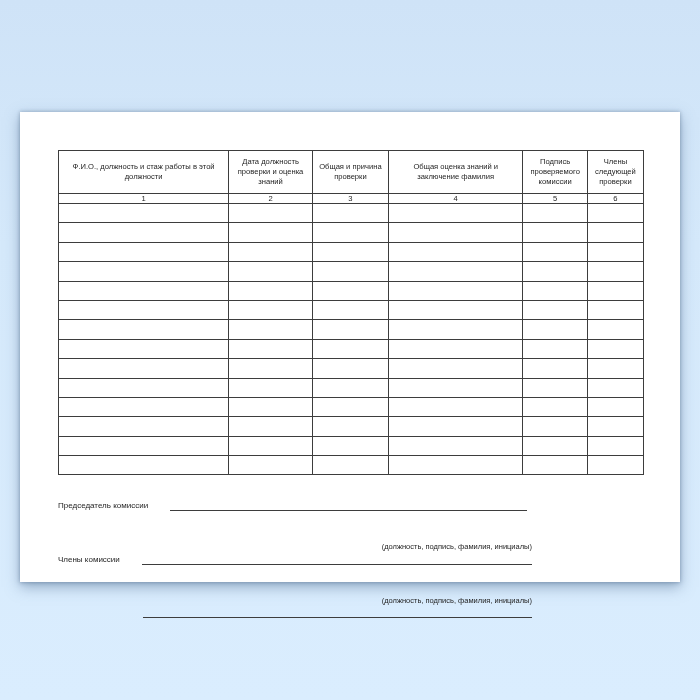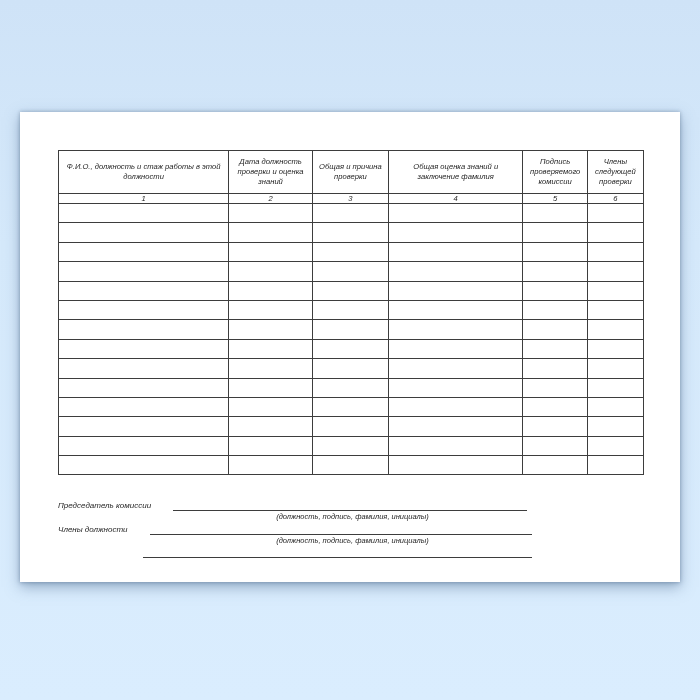--- a/index.html
+++ b/index.html
@@ -8,21 +8,20 @@
     width: 700px;
     height: 700px;
     overflow: hidden;
     font-family: "Liberation Sans", "DejaVu Sans", sans-serif;
   }
   .bg {
     position: relative;
     width: 700px;
     height: 700px;
     background: linear-gradient(180deg, #cfe3f7 0%, #d5e9fb 35%, #daedfe 100%);
-    font-style: italic;
   }
   .page {
     position: absolute;
     left: 20px;
     top: 112px;
     width: 660px;
     height: 470px;
     background: #ffffff;
     box-shadow: 0 5px 13px rgba(80, 110, 145, 0.50),
                 0 1px 4px rgba(95, 120, 150, 0.45),
@@ -82,22 +81,23 @@
   .sig-line {
     flex: 1;
     border-bottom: 1px solid #3d3d3d;
     height: 1px;
   }
   .sig-line.short { margin-right: 5px; }
   .sig-caption {
     font-size: 7.5px;
     height: 11px;
     line-height: 11px;
-    text-align: center;
+    text-align: right;
     padding-left: 115px;
+    margin-top: 30px;
   }
   .sig-line3 {
     margin-left: 85px;
     height: 11px;
     border-bottom: 1px solid #3d3d3d;
   }
 </style>
 </head>
 <body>
 
@@ -247,21 +247,21 @@
         </tbody>
     </table>
 
     <div class="sig">
       <div class="sig-row">
         <span class="sig-label">Председатель комиссии</span>
         <span class="sig-line short"></span>
       </div>
       <div class="sig-caption">(должность, подпись, фамилия, инициалы)</div>
       <div class="sig-row">
-        <span class="sig-label">Члены должности</span>
+        <span class="sig-label">Члены комиссии</span>
         <span class="sig-line"></span>
       </div>
       <div class="sig-caption">(должность, подпись, фамилия, инициалы)</div>
       <div class="sig-line3"></div>
     </div>
 
   </div>
 </div>
 
 </body></html>

